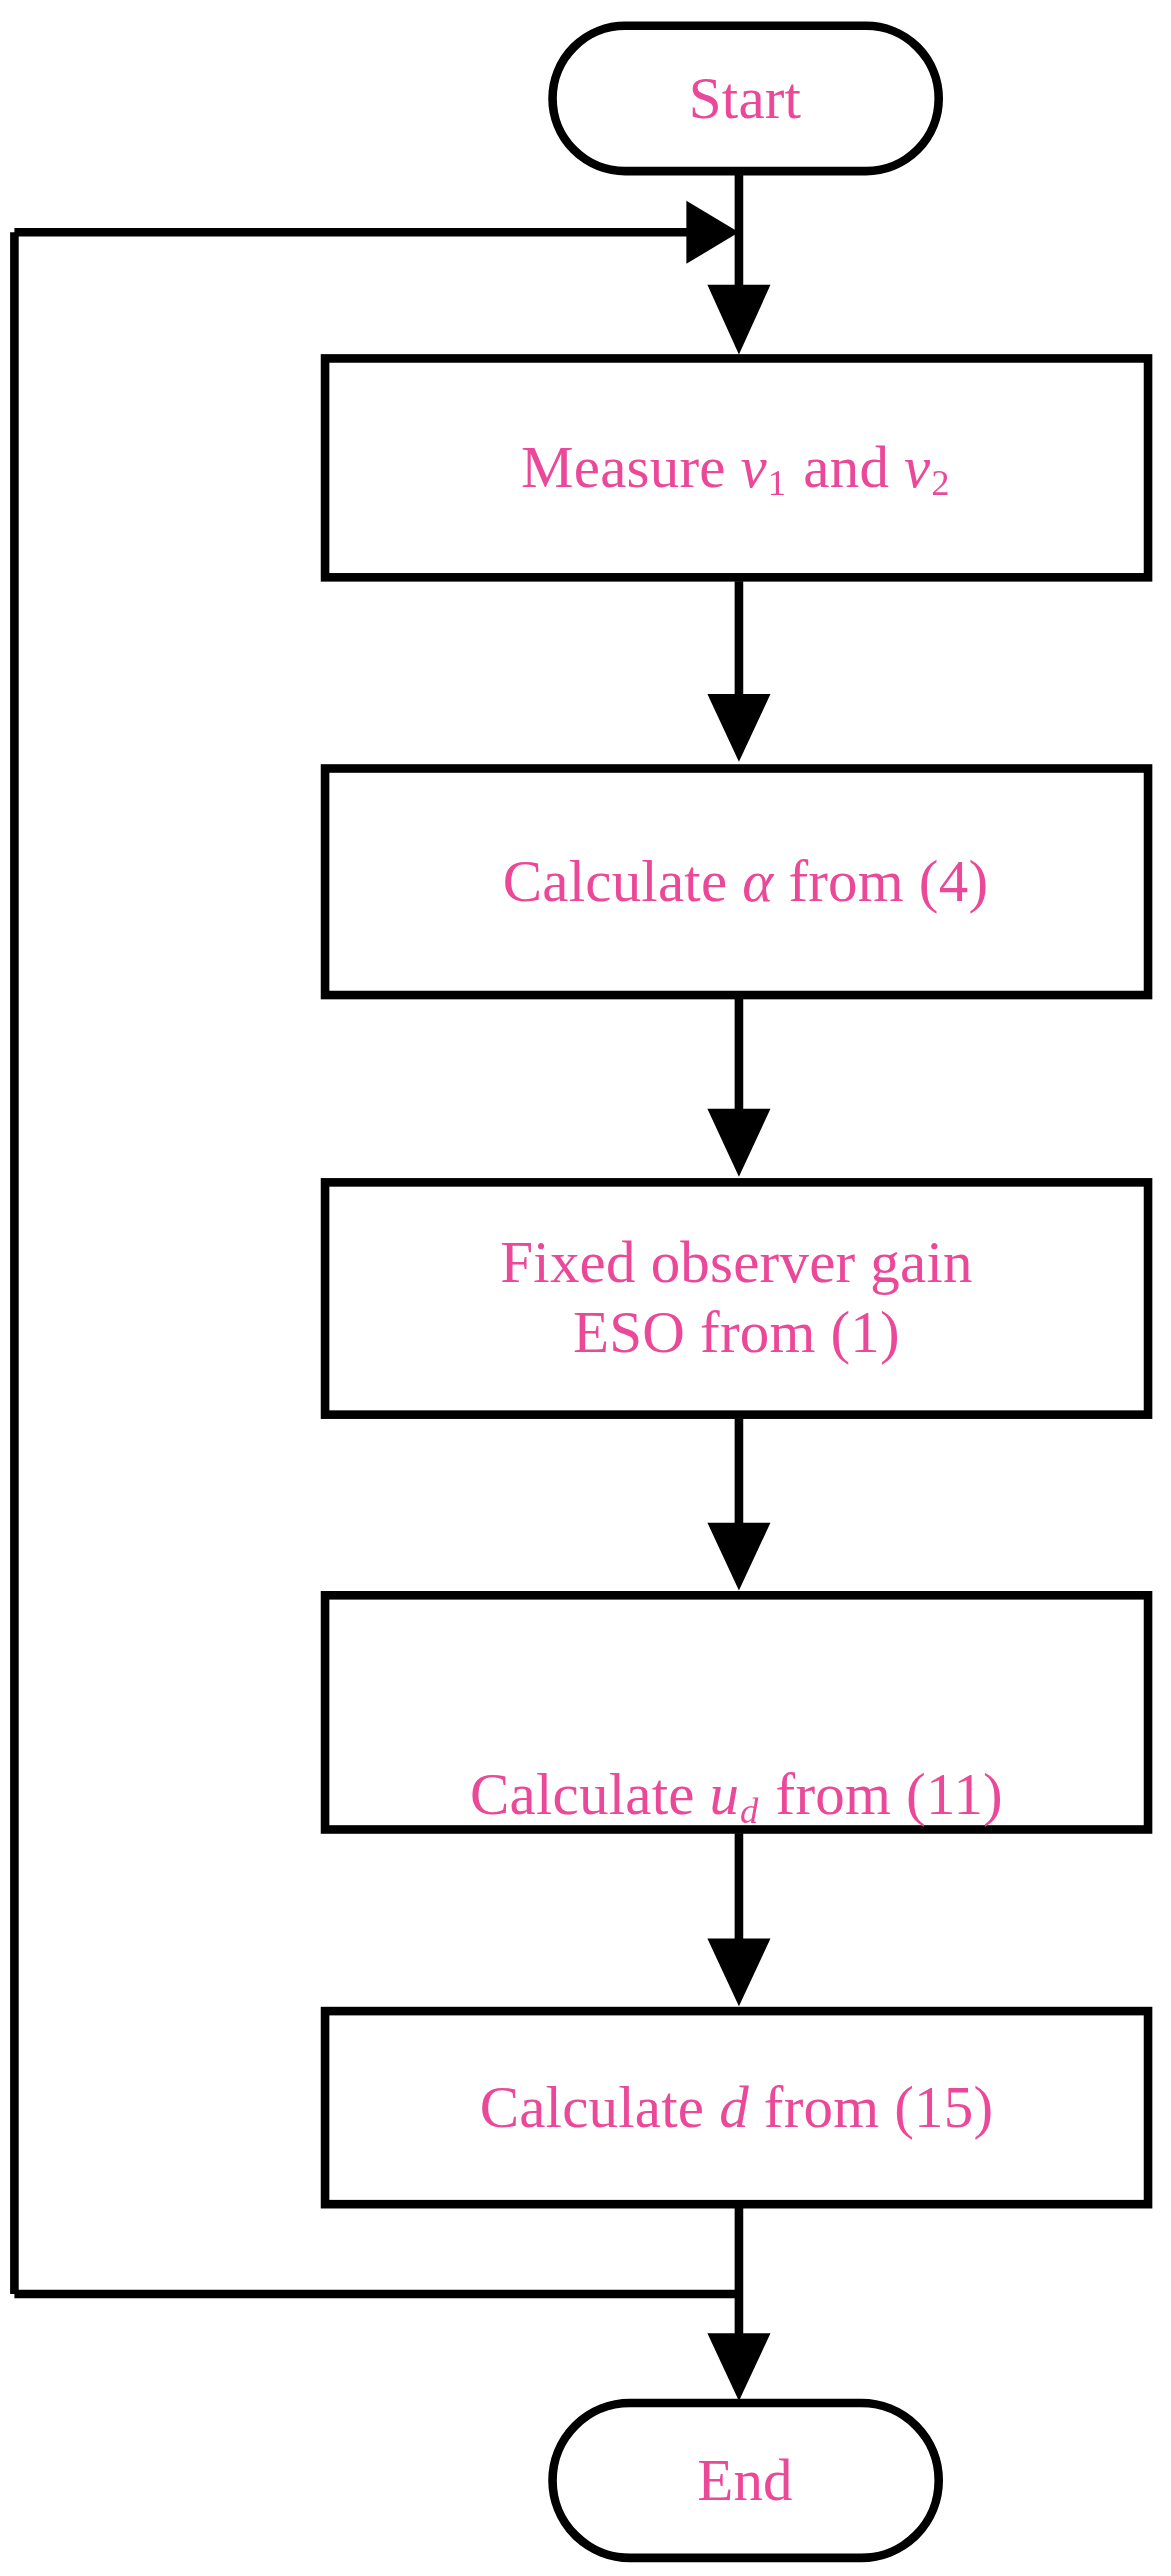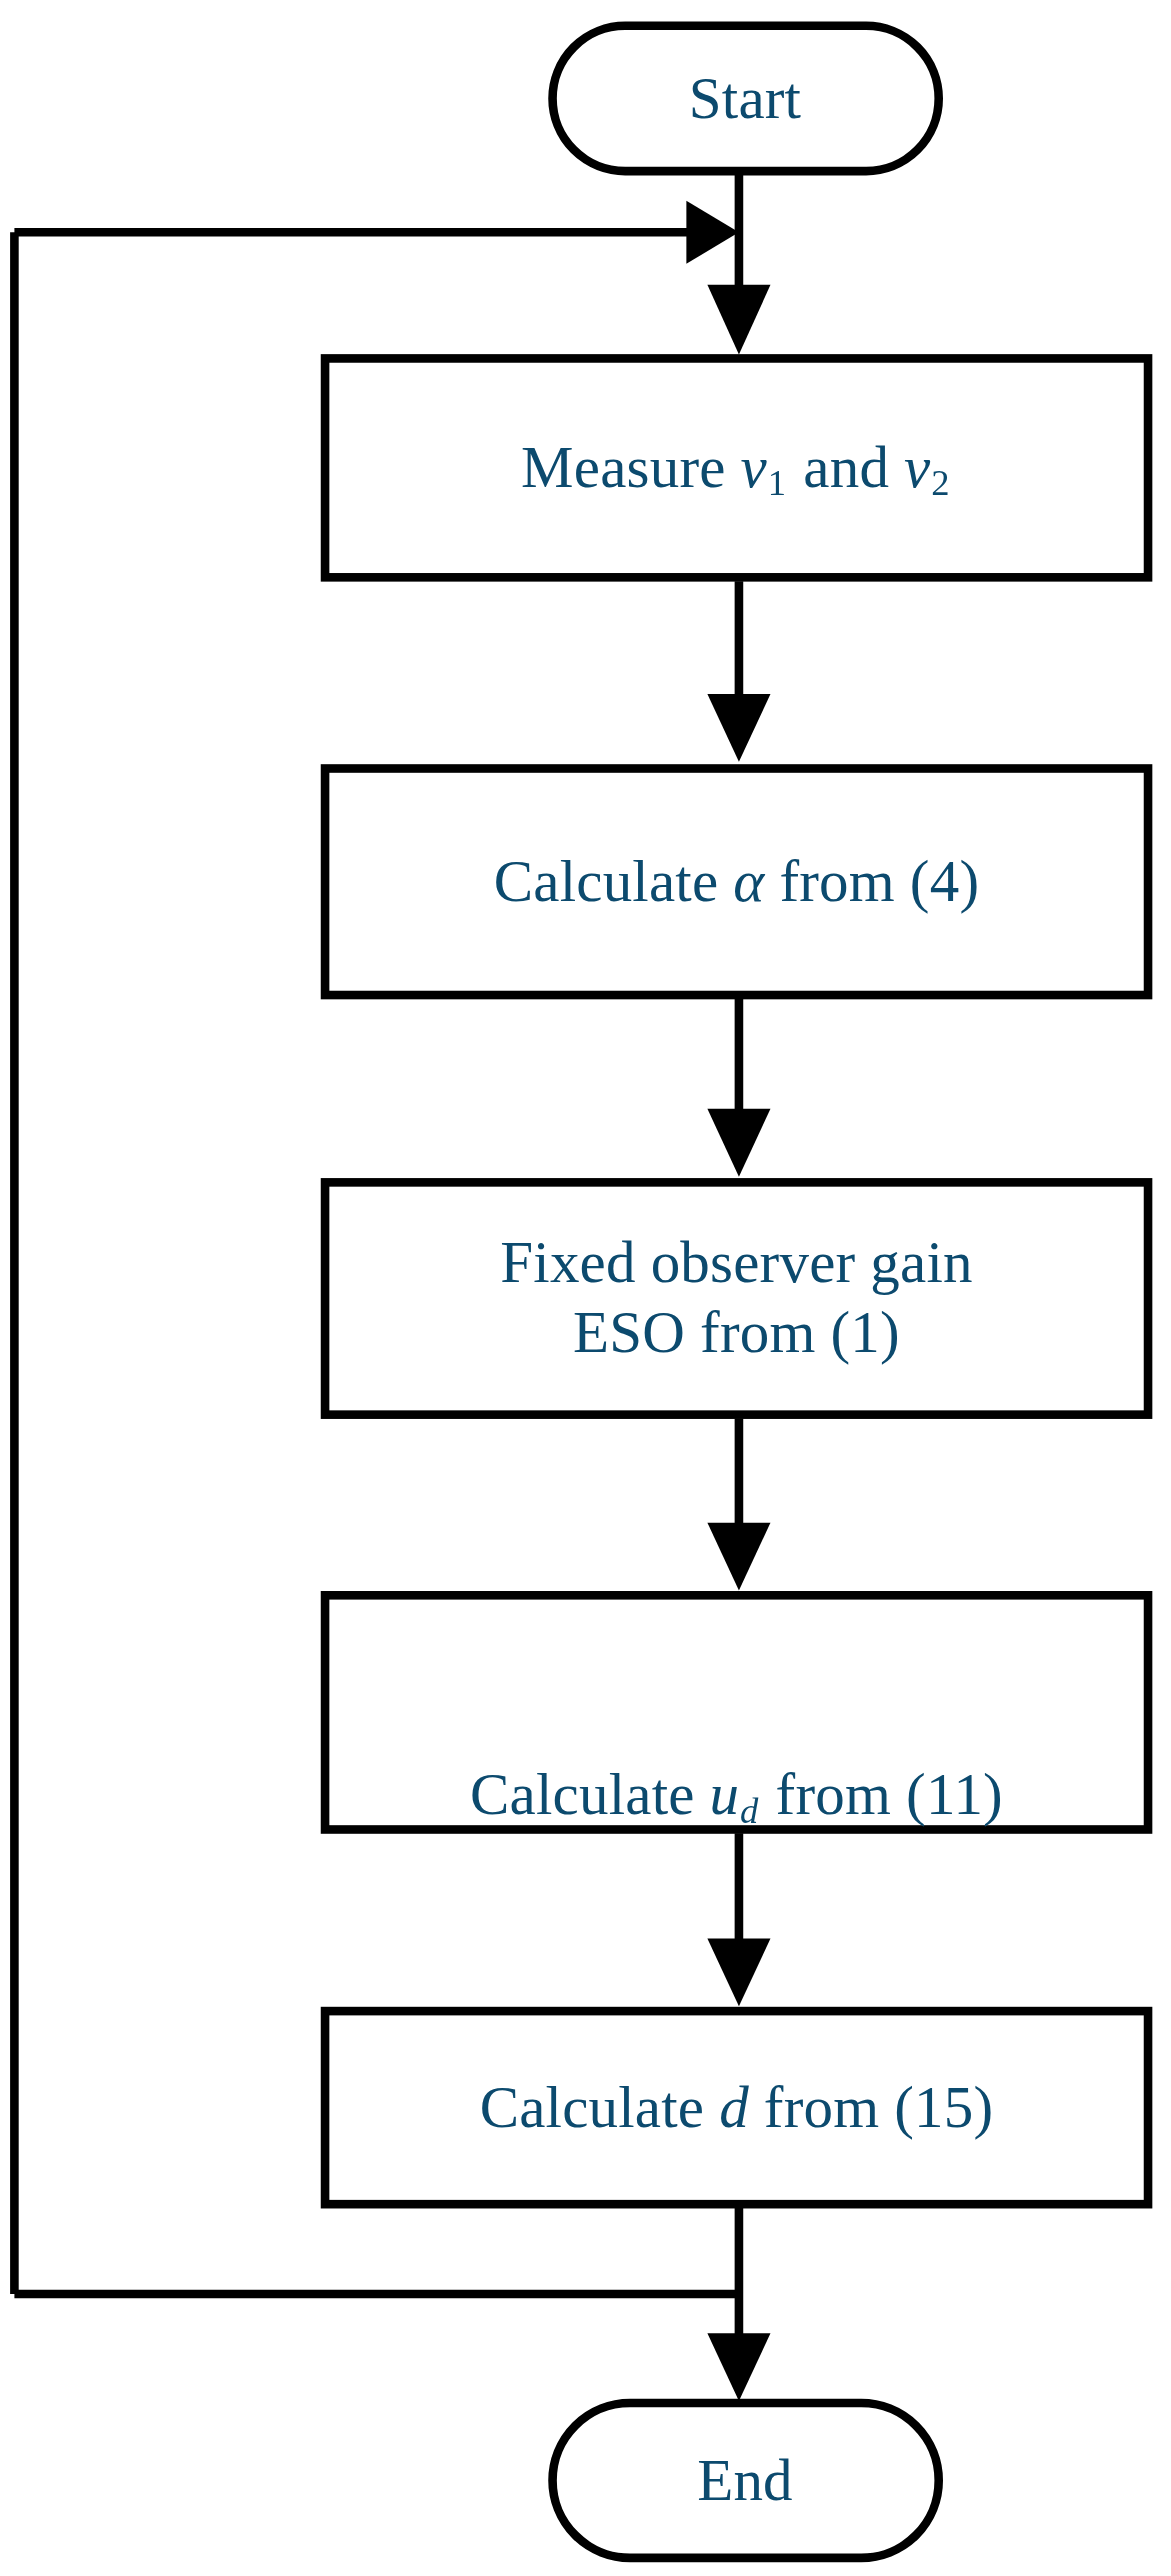--- a/index.html
+++ b/index.html
@@ -23,21 +23,21 @@
     top: 0;
     width: 1172px;
     height: 2576px;
   }
   .node-label {
     position: absolute;
     display: flex;
     align-items: center;
     justify-content: center;
     text-align: center;
-    color: #0c4a6e;
+    color: #ec4899;
     font-family: "Liberation Serif", "DejaVu Serif", serif;
     font-size: 59px;
     line-height: 1.15;
     letter-spacing: 0.2px;
     white-space: pre;
     pointer-events: none;
   }
   .node-label.two-line {
     flex-direction: column;
     line-height: 1.18;
@@ -130,21 +130,21 @@
   </svg>
 
   <div class="node-label" style="left:552px; top:26px; width:386px; height:145px;">
     <span>Start</span>
   </div>
 
   <div class="node-label" style="left:325px; top:358px; width:823px; height:219px;">
     <span><span>Measure </span><span class="mi">v</span><span class="sub-up">1</span><span> and </span><span class="mi">v</span><span class="sub-up">2</span></span>
   </div>
 
-  <div class="node-label" style="left:325px; top:768px; width:823px; height:227px;">
+  <div class="node-label" style="left:334px; top:768px; width:823px; height:227px;">
     <span><span>Calculate </span><span class="mi">α</span><span> from (4)</span></span>
   </div>
 
   <div class="node-label two-line" style="left:325px; top:1182px; width:823px; height:232px;">
     <span>Fixed observer gain</span>
     <span>ESO from (1)</span>
   </div>
 
   <div class="node-label" style="left:325px; top:1595px; width:823px; height:234px;align-items:flex-end;">
     <span><span>Calculate </span><span class="mi">u</span><span class="sub">d</span><span> from (11)</span></span>

